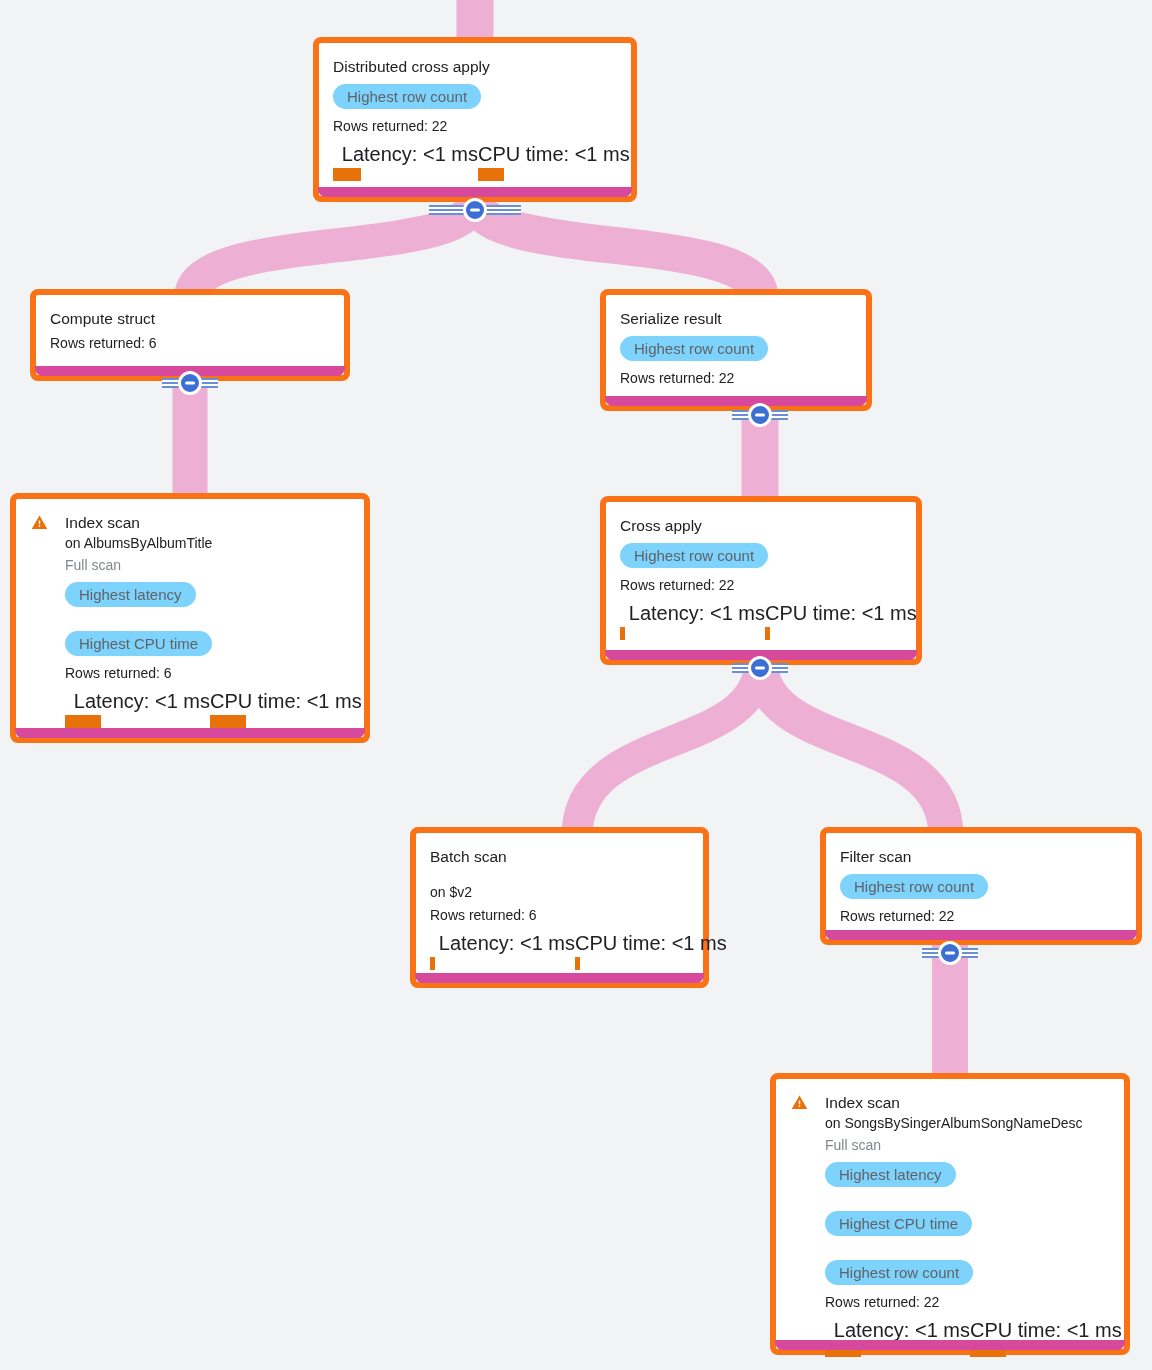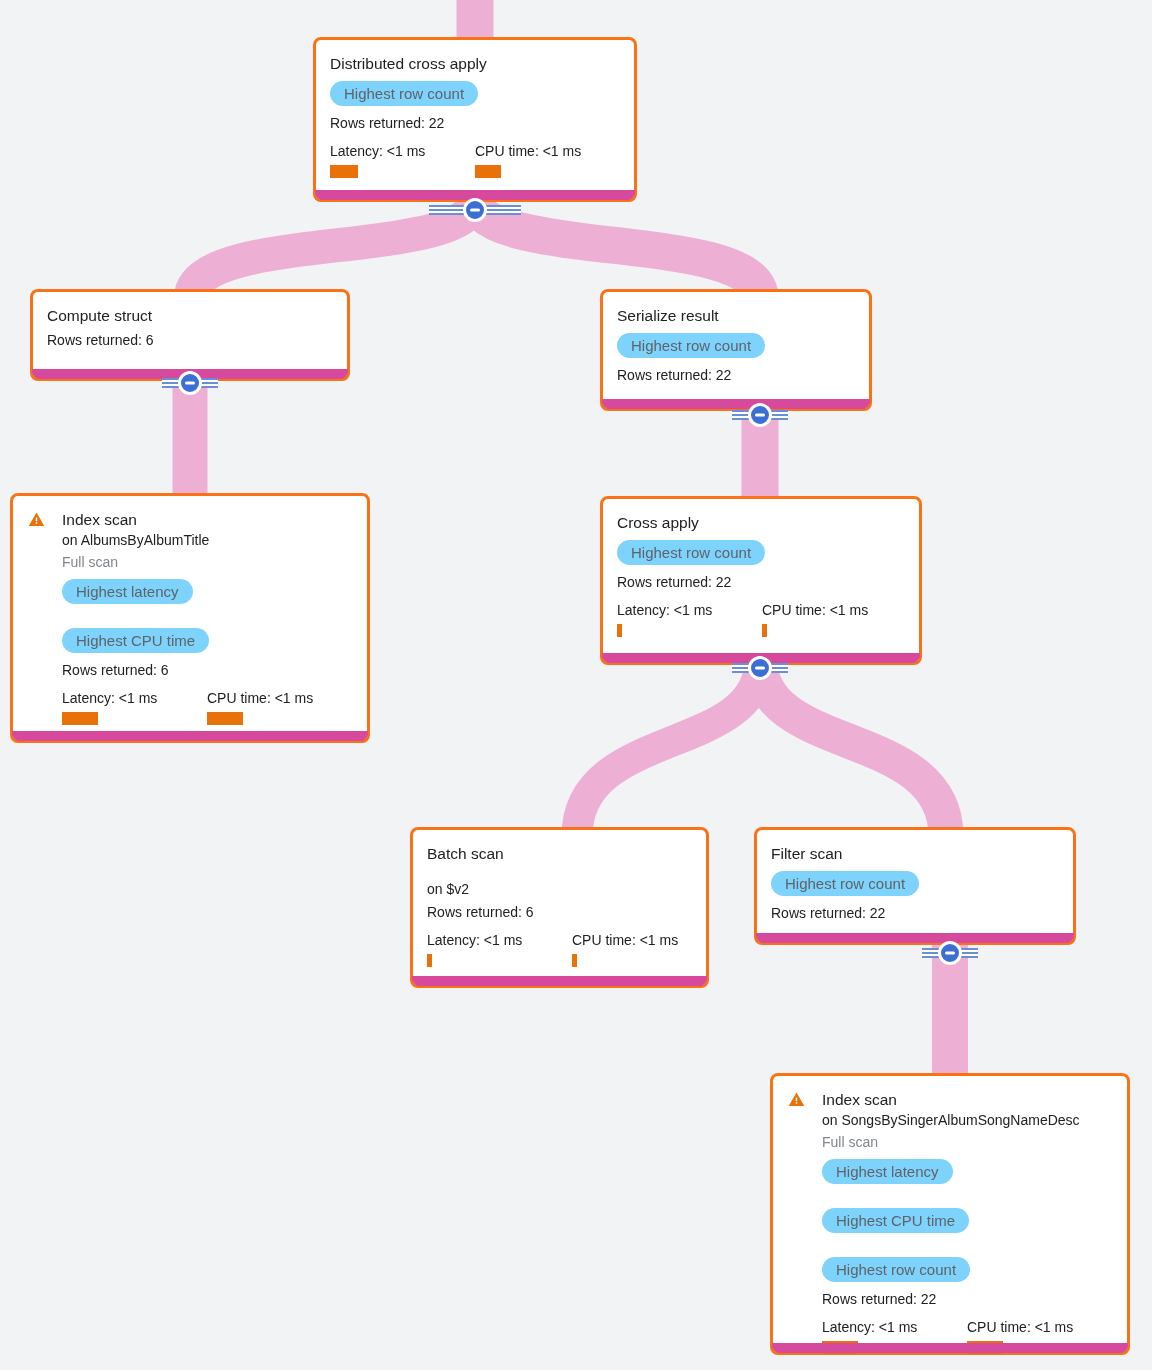--- a/index.html
+++ b/index.html
@@ -1,37 +1,37 @@
 <!DOCTYPE html>
 <html><head>
 <meta charset="utf-8">
 <style>
   html,body{margin:0;padding:0;}
   body{background:#f1f3f4;font-family:"Liberation Sans",sans-serif;}
   #canvas{position:relative;width:1152px;height:1370px;background:#f1f3f4;overflow:hidden;}
   #links{position:absolute;left:0;top:0;z-index:1;}
-  .card{position:absolute;background:#ffffff;border:3px solid #f97316;border-radius:8px;
+  .card{position:absolute;background:#ffffff;border:6px solid #f97316;border-radius:8px;
         box-sizing:border-box;z-index:2;}
   .card-body{padding:13px 14px 0 14px;}
   .card-bar{position:absolute;left:-1px;right:-1px;bottom:-1px;height:10px;
             background:#d6499d;border-radius:0 0 8px 8px;}
   .head{display:flex;align-items:center;}
   .warn{width:19px;height:17px;margin-right:16px;flex:0 0 auto;display:flex;}
   .title{font-size:15.5px;font-weight:500;color:#202124;line-height:21px;white-space:nowrap;}
   .indent{margin-left:35px;}
   .sub{font-size:14px;color:#202124;margin-top:0;line-height:20px;white-space:nowrap;}
   .muted{font-size:14px;color:#80868b;margin-top:2px;line-height:20px;}
   .badge-row{margin-top:7px;}
   .badge-row + .badge-row{margin-top:24px;}
   .badge{display:inline-block;background:#7dd3fc;color:#5f6368;font-size:15px;
          line-height:25px;padding:0 14px;border-radius:13px;white-space:nowrap;}
   .rows{font-size:14px;color:#202124;margin-top:7px;line-height:20px;}
   .metrics{display:flex;margin-top:8px;}
   .metric{width:145px;flex:0 0 auto;}
-  .mlabel{font-size:14px;color:#202124;line-height:20px;white-space:nowrap;}
+  .mlabel{font-size:20px;color:#202124;line-height:20px;white-space:nowrap;text-align:right;}
   .hbar{height:13px;background:#e8710a;margin-top:4px;}
   .cut{position:absolute;height:10px;z-index:3;cursor:pointer;}
   .cut-strip{position:absolute;left:0;right:0;top:0;bottom:0;
              background:repeating-linear-gradient(to bottom,#6b8fd4 0 2px,#ffffff 2px 4px);}
   .cut-circle{position:absolute;left:50%;top:50%;transform:translate(-50%,-50%);
               width:18px;height:18px;background:#3b6fd3;border:3px solid #ffffff;border-radius:50%;}
   .cut-circle::after{content:"";position:absolute;left:50%;top:50%;transform:translate(-50%,-50%);
               width:10px;height:3px;background:#ffffff;border-radius:2px;}
 </style>
 </head>
@@ -159,21 +159,21 @@
         </div>
         <div class="metric">
           <div class="mlabel">CPU time: &lt;1 ms</div>
           <div class="hbar" style="width: 5px;"></div>
         </div>
       </div>
     </div>
     <div class="card-bar"></div>
   </div>
 
-  <div class="card" style="left:754px;top:827px;width:322px;height:118px">
+  <div class="card" style="left:820px;top:827px;width:322px;height:118px">
     <div class="card-body">
       <div class="head">
           <span class="title">Filter scan</span>
         </div>
       <div class="badge-row"><span class="badge">Highest row count</span></div>
       <div class="rows">Rows returned: 22</div>
     </div>
     <div class="card-bar"></div>
   </div>
 

